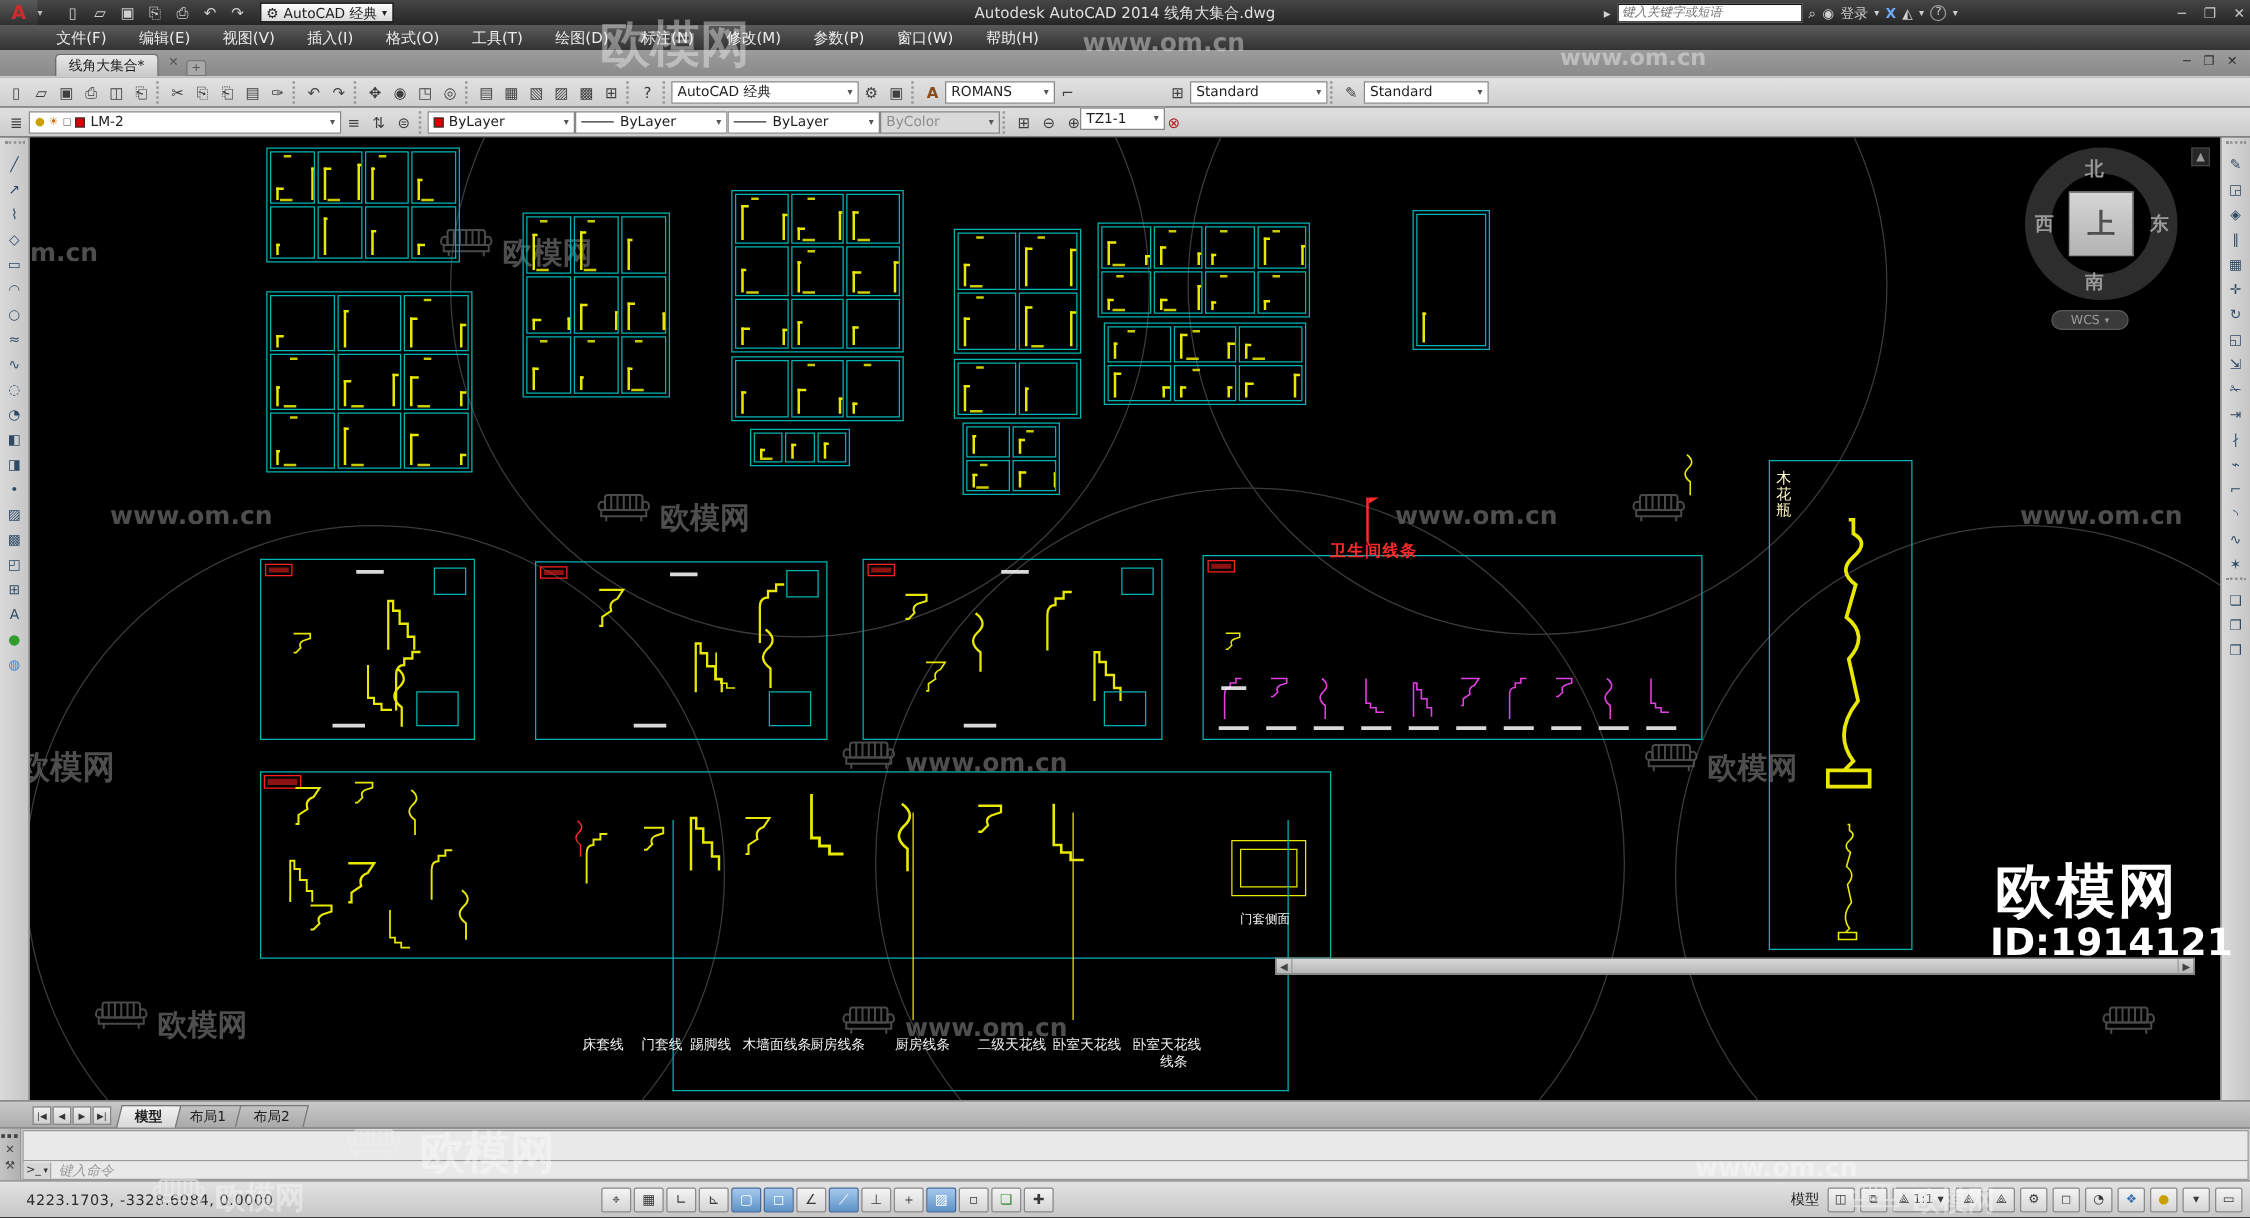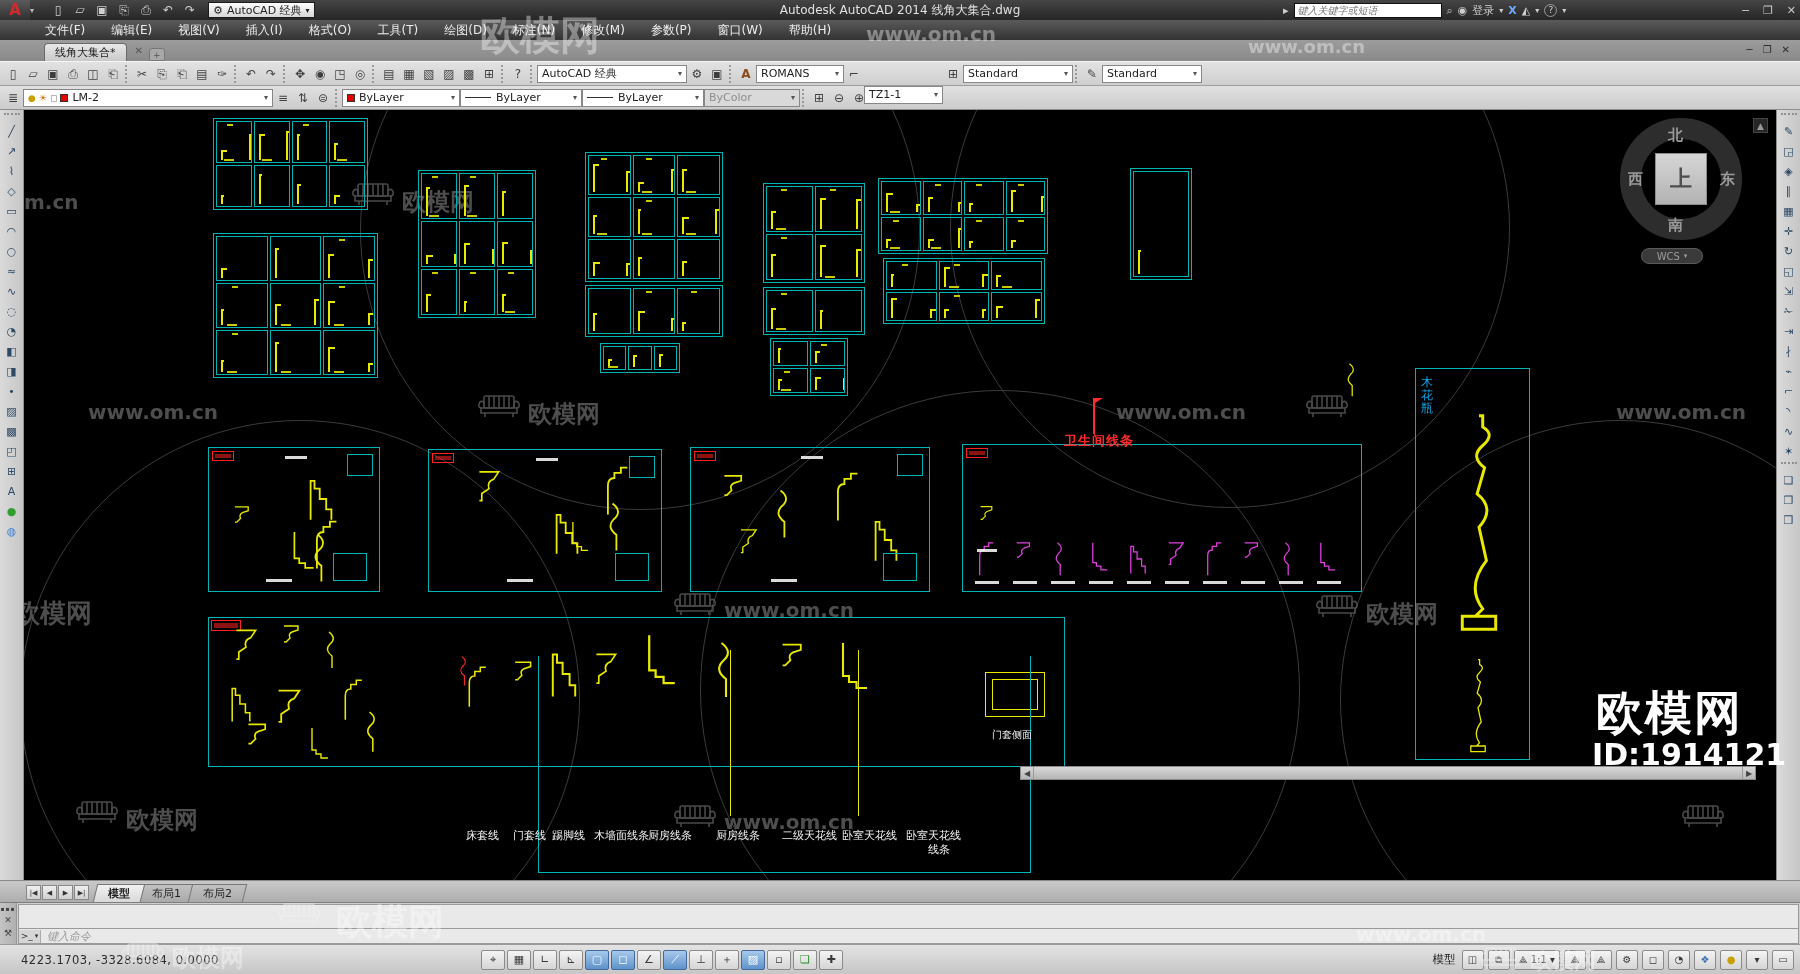--- a/index.html
+++ b/index.html
@@ -62,21 +62,21 @@
   .cbar { position:absolute; bottom:2px; background:#e8e800; width:2px; }
   .cbar-head { position:absolute; background:#e8e800; height:2px; }
   .cdash { position:absolute; background:#caca00; height:2px; width:6px; }
 
   .cadbox { position:absolute; border:1px solid #00b4b4; }
   .redtag { position:absolute; border:1px solid #ff2020; }
   .redtag i { position:absolute; left:2px; top:2px; right:2px; bottom:2px; background:rgba(255,32,32,.55); }
   .cadlabel { position:absolute; color:#f2f2f2; font-size:11px; white-space:nowrap; }
   .cadlabel.small { font-size:10px; }
   .redlabel { position:absolute; color:#ff2a2a; font-size:13px; font-weight:bold; letter-spacing:1px; white-space:nowrap; }
-  .yellowvtext { position:absolute; color:#0ea5e9; font-size:12px; width:14px; line-height:13px; word-break:break-all; }
+  .yellowvtext { position:absolute; color:#fef9c3; font-size:12px; width:14px; line-height:13px; word-break:break-all; }
   .whitebar { position:absolute; background:rgba(255,255,255,.85); height:3px; }
   .vline { position:absolute; width:1px; }
   .hline { position:absolute; height:1px; }
 
   .viewcube { position:absolute; width:130px; height:150px; }
   .vc-ring { position:absolute; left:4px; top:0; width:122px; height:122px; border-radius:50%; border:21px solid #2d2d2d; }
   .vc-face { position:absolute; left:39px; top:35px; width:52px; height:52px; background:linear-gradient(#d6d6d6,#b2b2b2); border:1px solid #8c8c8c; display:flex; align-items:center; justify-content:center; color:#4e4e4e; font-size:22px; font-weight:bold; }
   .vc-dir { position:absolute; color:#9a9a9a; font-size:15px; font-weight:bold; }
   .vc-wcs { position:absolute; left:25px; top:130px; width:62px; height:16px; background:#3a3a3a; border:1px solid #5a5a5a; border-radius:8px; color:#9b9b9b; font-size:10px; display:flex; align-items:center; justify-content:center; gap:4px; }
 
@@ -226,21 +226,21 @@
     </div>
     <span class="icon-btn">⚙</span>
     <span class="icon-btn">▣</span>
     <div class="tsep"></div>
     <span class="icon-btn" style="color:#8a4a1a;font-weight:bold;">A</span>
     <div class="combo" style="width:88px;">
       <span>ROMANS</span>
         <span class="carett">▾</span>
     </div>
     <span class="icon-btn">⌐</span>
-    <div class="combo" style="width:79px;margin-top:42px;">
+    <div class="combo" style="width:68px;margin-top:42px;">
       <span>TZ1-1</span>
         <span class="carett">▾</span>
     </div>
     <span class="icon-btn">⊞</span>
     <div class="combo" style="width:110px;">
       <span>Standard</span>
         <span class="carett">▾</span>
     </div>
     <div class="tsep"></div>
     <span class="icon-btn">✎</span>

